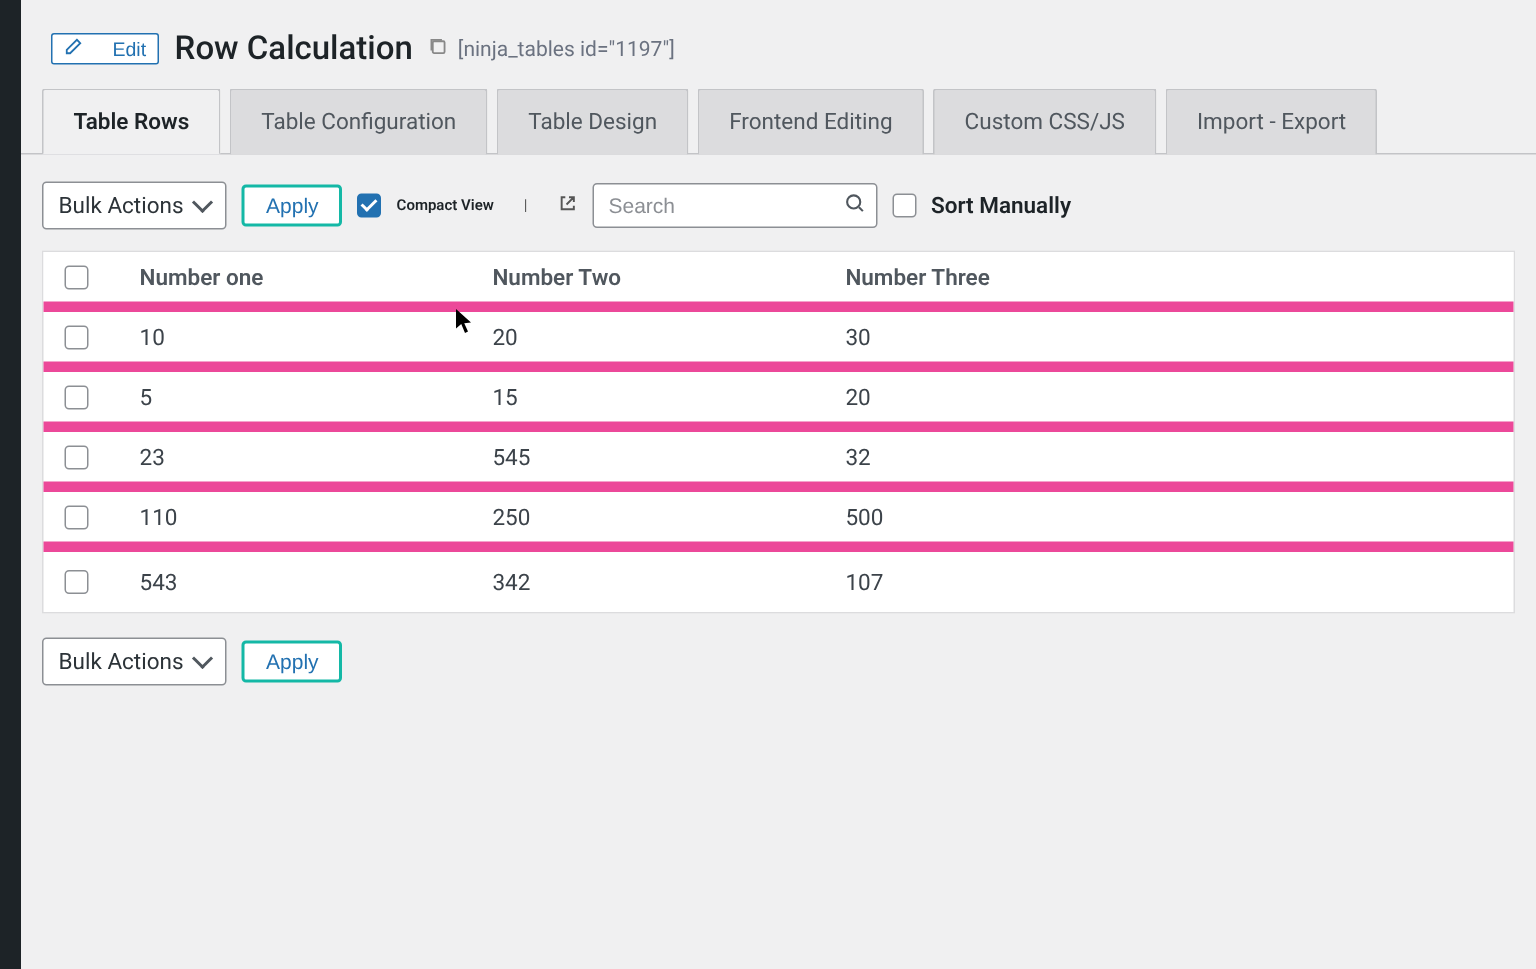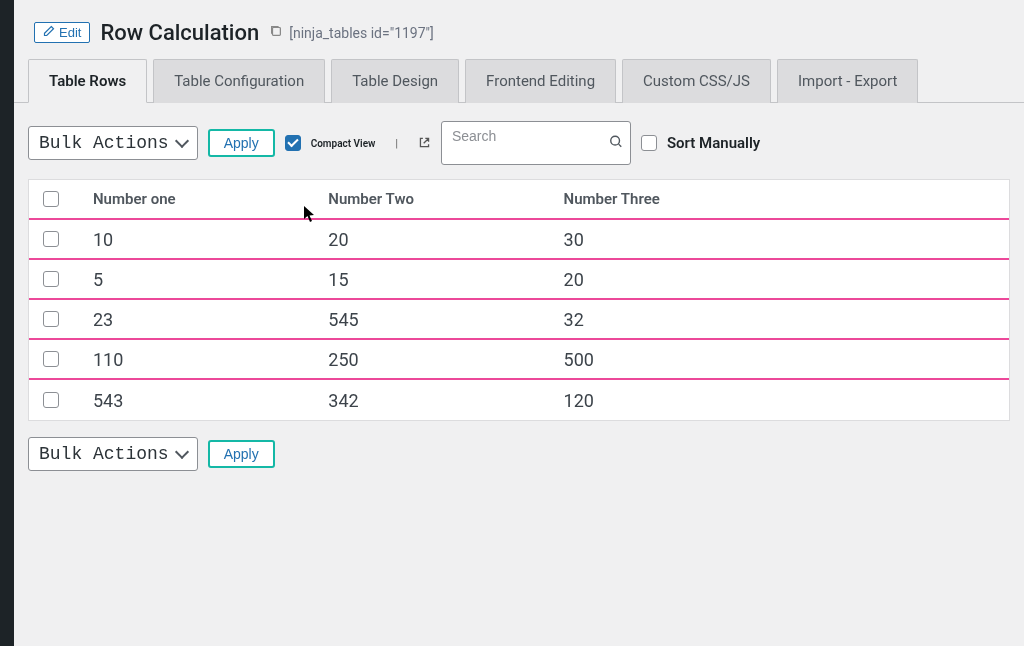--- a/index.html
+++ b/index.html
@@ -31,21 +31,21 @@
   .edit-btn {
     border: 1px solid #2271b1;
     color: #2271b1;
     background: #fff;
     padding: 2px 8px;
     font-size: 13px;
     border-radius: 2px;
     cursor: pointer;
     display: inline-flex;
     align-items: center;
-    gap: 4px;
+    gap: 20px;
   }
   .edit-btn svg { width: 12px; height: 12px; }
   .page-title {
     font-size: 22px;
     font-weight: 500;
     color: #1d2327;
   }
   .shortcode-chip {
     display: inline-flex;
     align-items: center;
@@ -87,26 +87,25 @@
     display: flex;
     align-items: center;
     gap: 10px;
     padding: 18px 14px 14px 14px;
     flex-wrap: wrap;
   }
   .select {
     border: 1px solid #8c8f94;
     background: #fff;
     padding: 6px 28px 6px 10px;
-    font-size: 18px;
+    font-size: 15px;
     border-radius: 3px;
     color: #2c3338;
     position: relative;
     cursor: pointer;
-    font-family: Liberation Mono, monospace;
   }
   .select::after {
     content: "";
     position: absolute;
     right: 10px; top: 50%;
     width: 8px; height: 8px;
     border-right: 2px solid #50575e;
     border-bottom: 2px solid #50575e;
     transform: translateY(-70%) rotate(45deg);
   }
@@ -143,21 +142,21 @@
     display: inline-flex; align-items: center; gap: 20px;
   }
   .compact-label .sep { color:#555; font-weight:400; }
   .popout-icon svg { width:13px; height:13px; color:#555; }
   .search-wrap {
     position: relative;
   }
   .search-input {
     border: 1px solid #8c8f94;
     background: #fff;
-    padding: 6px 30px 20px 10px;
+    padding: 6px 30px 6px 10px;
     font-size: 14px;
     border-radius: 3px;
     width: 190px;
     color: #2c3338;
   }
   .search-input::placeholder { color: #8c8f94; }
   .search-icon {
     position: absolute;
     right: 8px; top: 50%;
     transform: translateY(-50%);
@@ -170,30 +169,30 @@
     background: #fff;
     margin: 0 14px;
     border: 1px solid #dcdcde;
   }
   .thead, .trow {
     display: grid;
     grid-template-columns: 50px 1.2fr 1.2fr 1.2fr 1fr;
     align-items: center;
     min-height: 40px;
     padding: 0 14px;
-    border-bottom: 2px solid #ec4899;
+    border-bottom: 7px solid #ec4899;
   }
   .thead {
     font-weight: 600;
     color: #50575e;
     font-size: 15px;
     background:#fff;
   }
   .trow {
-    font-size: 18px;
+    font-size: 15px;
     color: #3c434a;
   }
   .trow:last-child { border-bottom: none; }
   .rowcheck { justify-self: start; }
 
   .toolbar.bottom { padding-top: 16px; }
 
   
   .cursor {
     position: absolute;
@@ -304,21 +303,21 @@
       <span class="checkbox rowcheck"></span>
       <span>110</span>
       <span>250</span>
       <span>500</span>
       <span></span>
     </div>
     <div class="trow">
       <span class="checkbox rowcheck"></span>
       <span>543</span>
       <span>342</span>
-      <span>120</span>
+      <span>107</span>
       <span></span>
     </div>
   </div>
 
   <div class="toolbar bottom">
     <div class="select">
       <span>Bulk Actions</span>
     </div>
     <button class="btn">
       <span>Apply</span>

